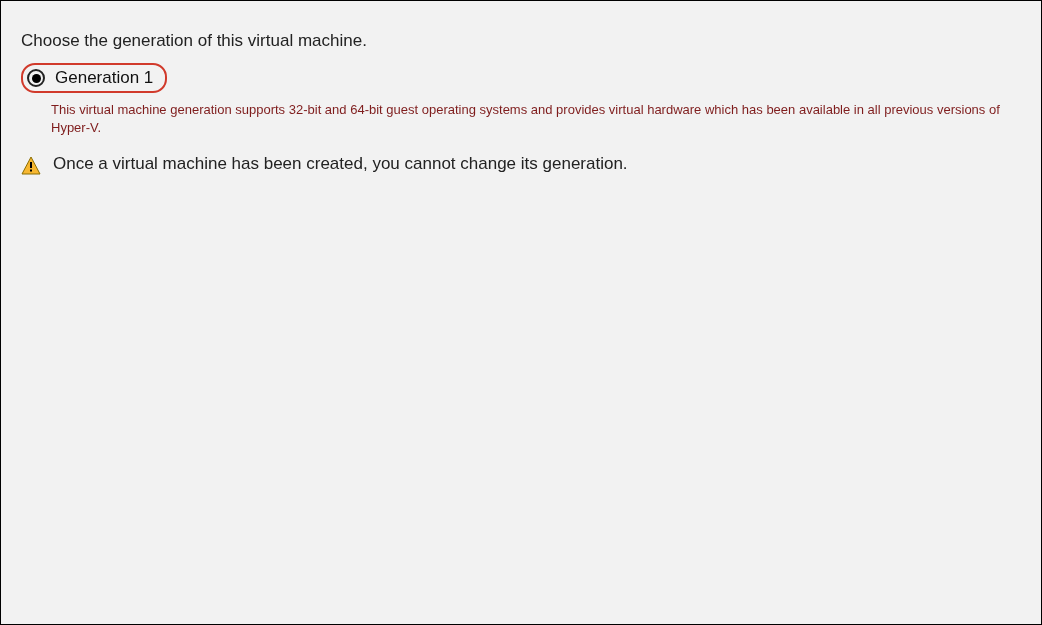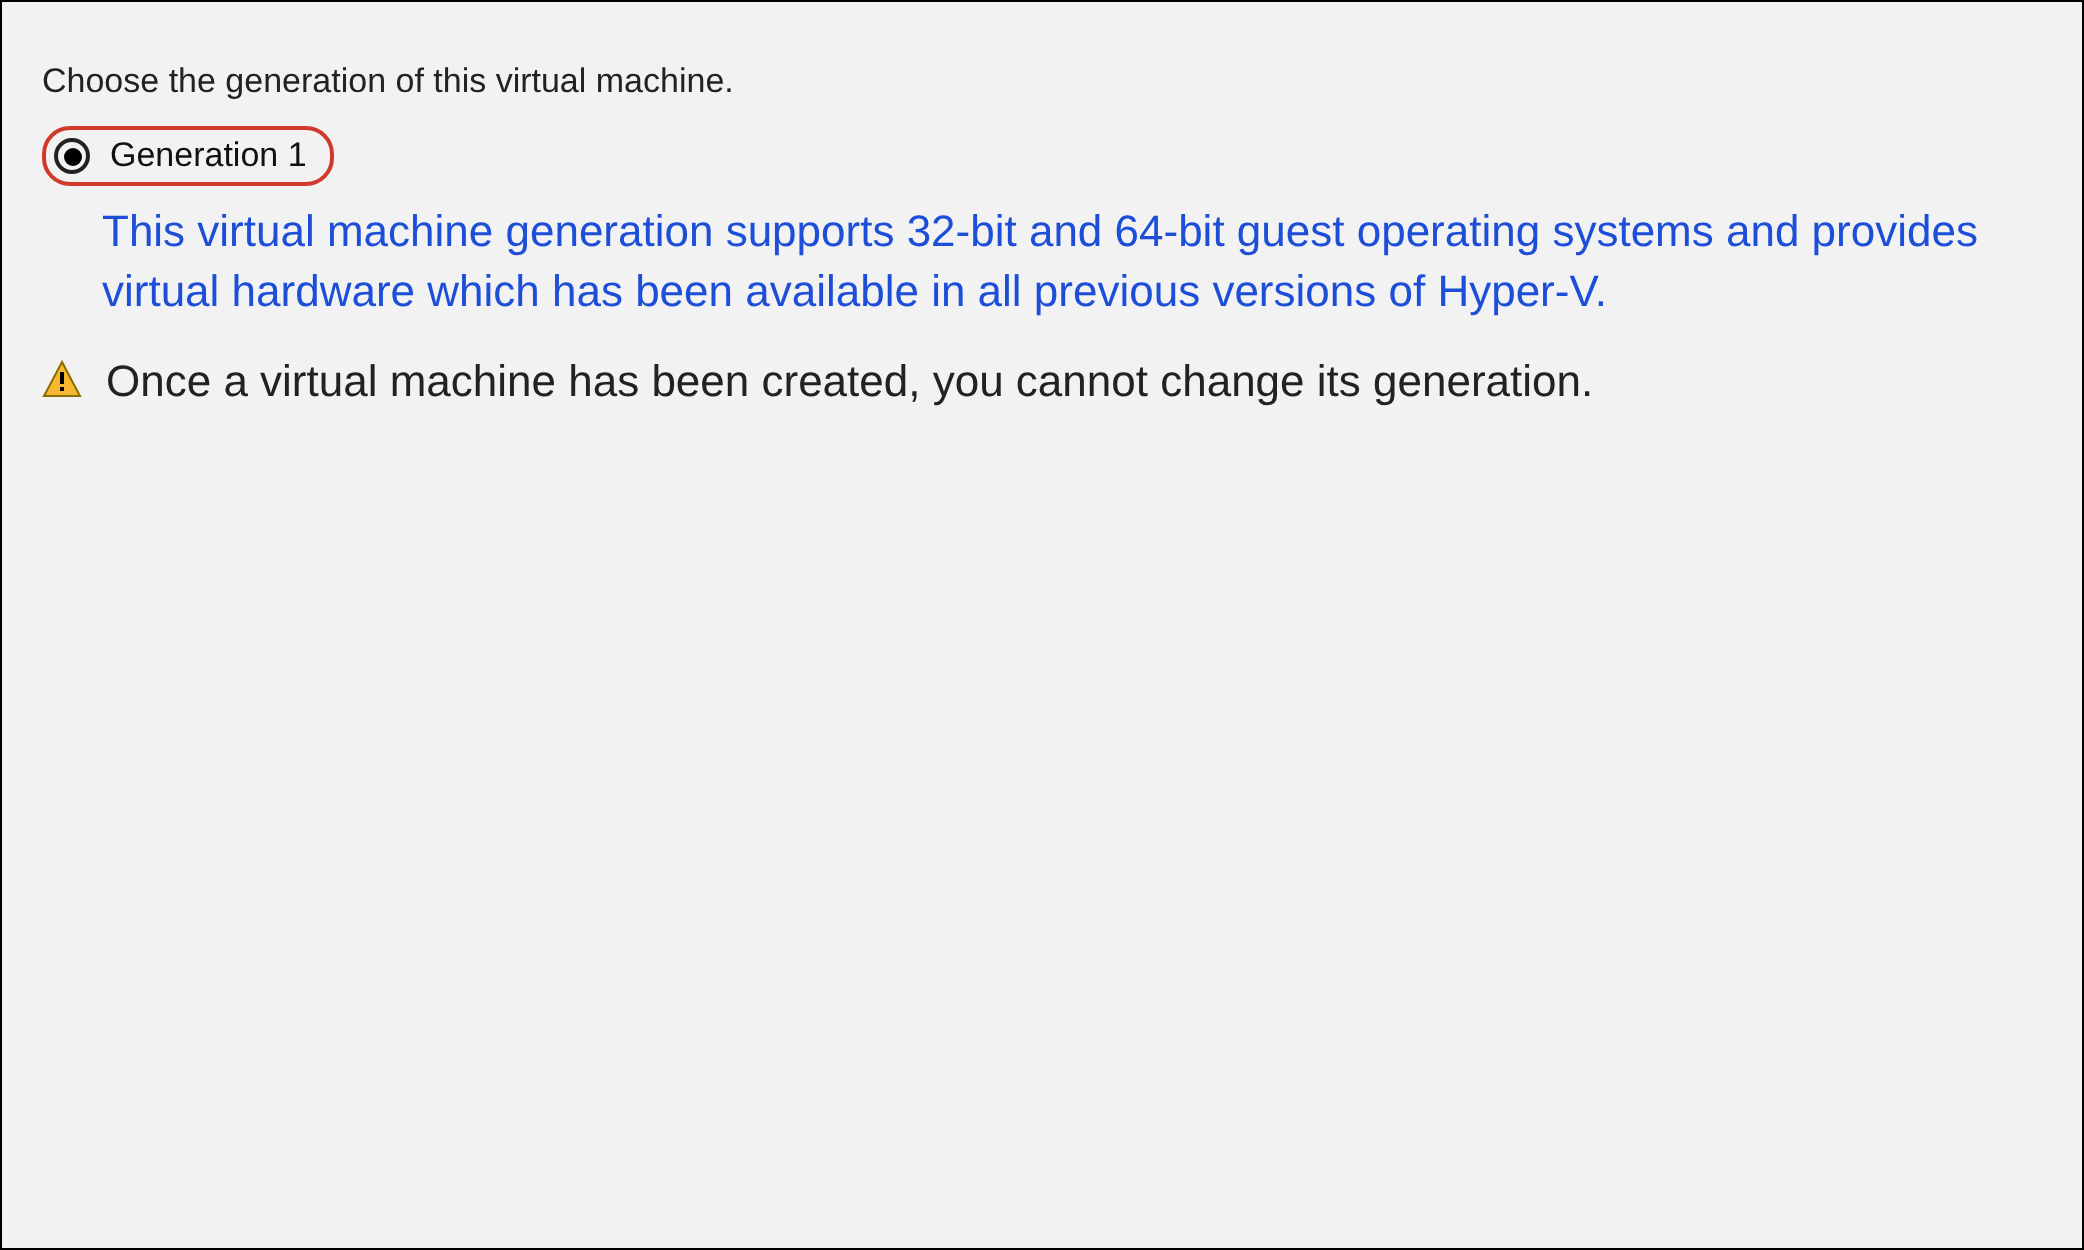--- a/index.html
+++ b/index.html
@@ -57,38 +57,38 @@
       display: inline-flex;
       align-items: center;
       gap: 10px;
       border: 2px solid #d13a2b;
       padding: 3px 12px 3px 4px;
       border-radius: 14px;
     }
     .option-desc {
       margin-left: 30px;
       margin-right: 10px;
-      font-size: 22px;
-      color: #1d4ed8;
+      font-size: 13px;
+      color: #7f1d1d;
       line-height: 1.35;
     }
     .warning-row {
       display: flex;
       align-items: flex-start;
       gap: 12px;
       margin-top: 10px;
     }
     .warning-icon {
       width: 20px;
       height: 20px;
       flex-shrink: 0;
       margin-top: 2px;
     }
     .warning-text {
-      font-size: 22px;
+      font-size: 17px;
       color: #222;
     }
   </style>
 </head>
 <body>
 
 <div class="instruction">Choose the generation of this virtual machine.</div>
 
 <div class="option">
   <div class="option-header">

